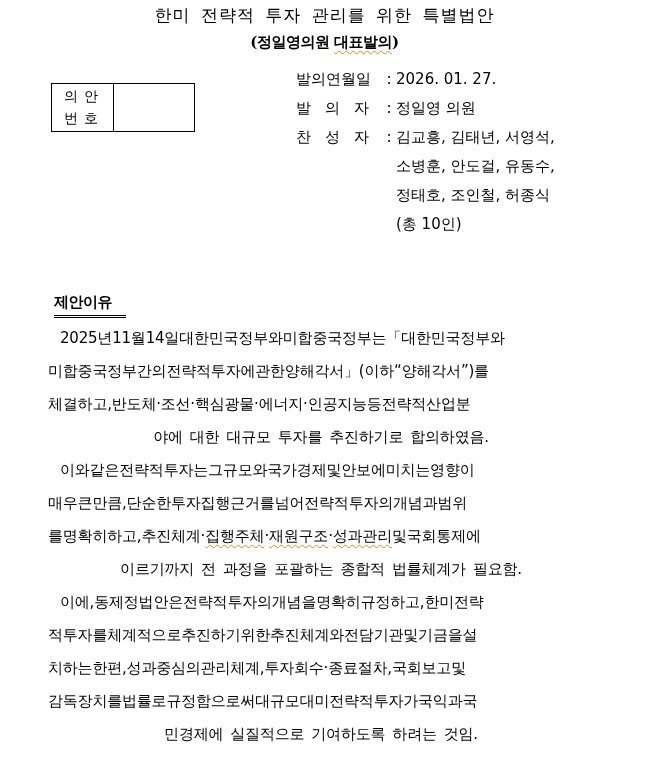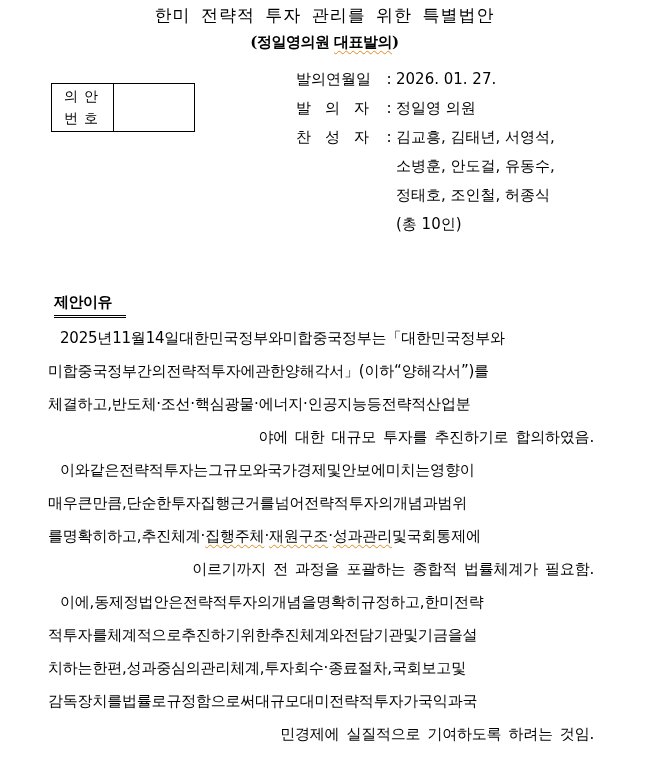--- a/index.html
+++ b/index.html
@@ -116,21 +116,21 @@
   }
   .line {
     height: 33px;
     line-height: 28px;
     white-space: nowrap;
     display: flex;
     justify-content: flex-start;
     letter-spacing: -0.2px;
   }
   .line span.w { white-space: pre; }
-  .line.last { justify-content: flex-end; }
+  .line.last { justify-content: center; }
   .line.last span.w { margin-right: 7px; }
   .line.indent { padding-left: 12px; }
 </style>
 </head>
 <body>
 
 <div class="title">한미 전략적 투자 관리를 위한 특별법안</div>
 <div class="subtitle">
   <span>(정일영의원 </span><span class="spell-underline">대표발의</span><span>)</span>
 </div>

